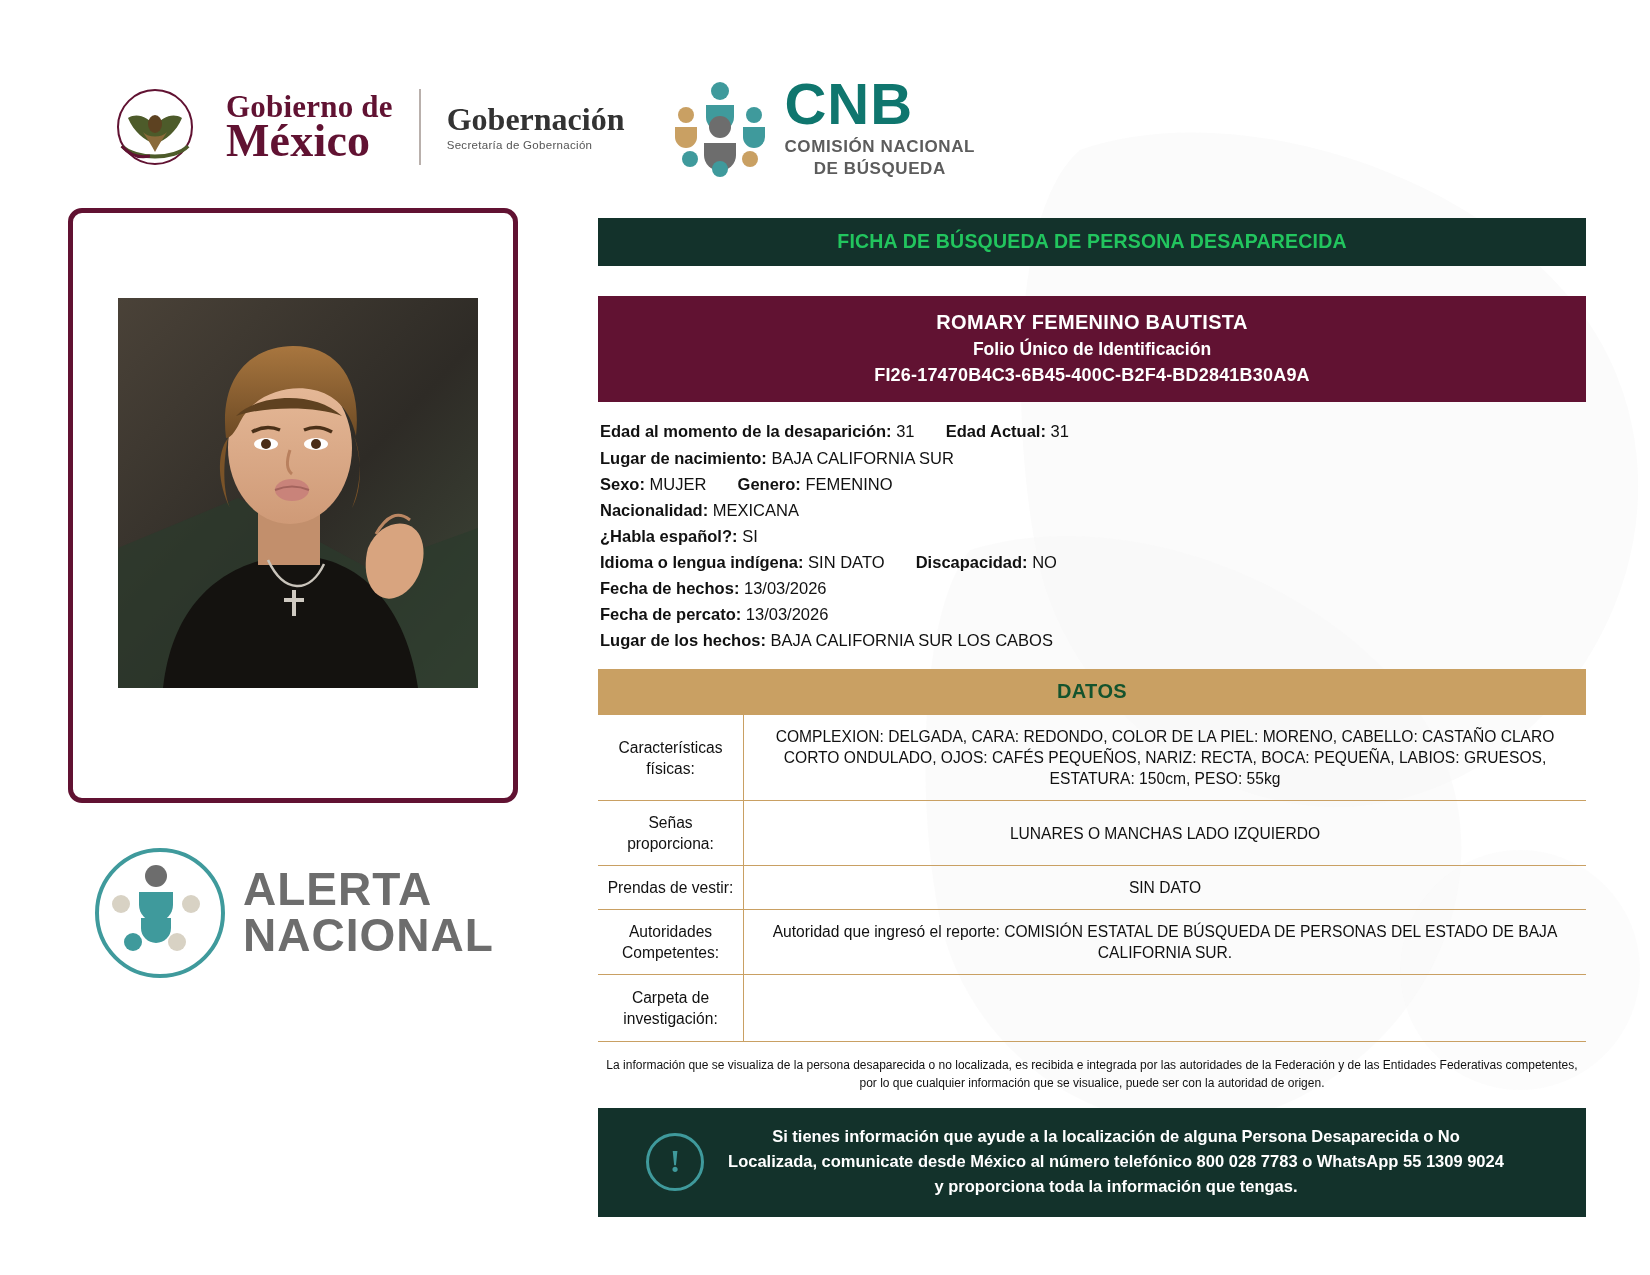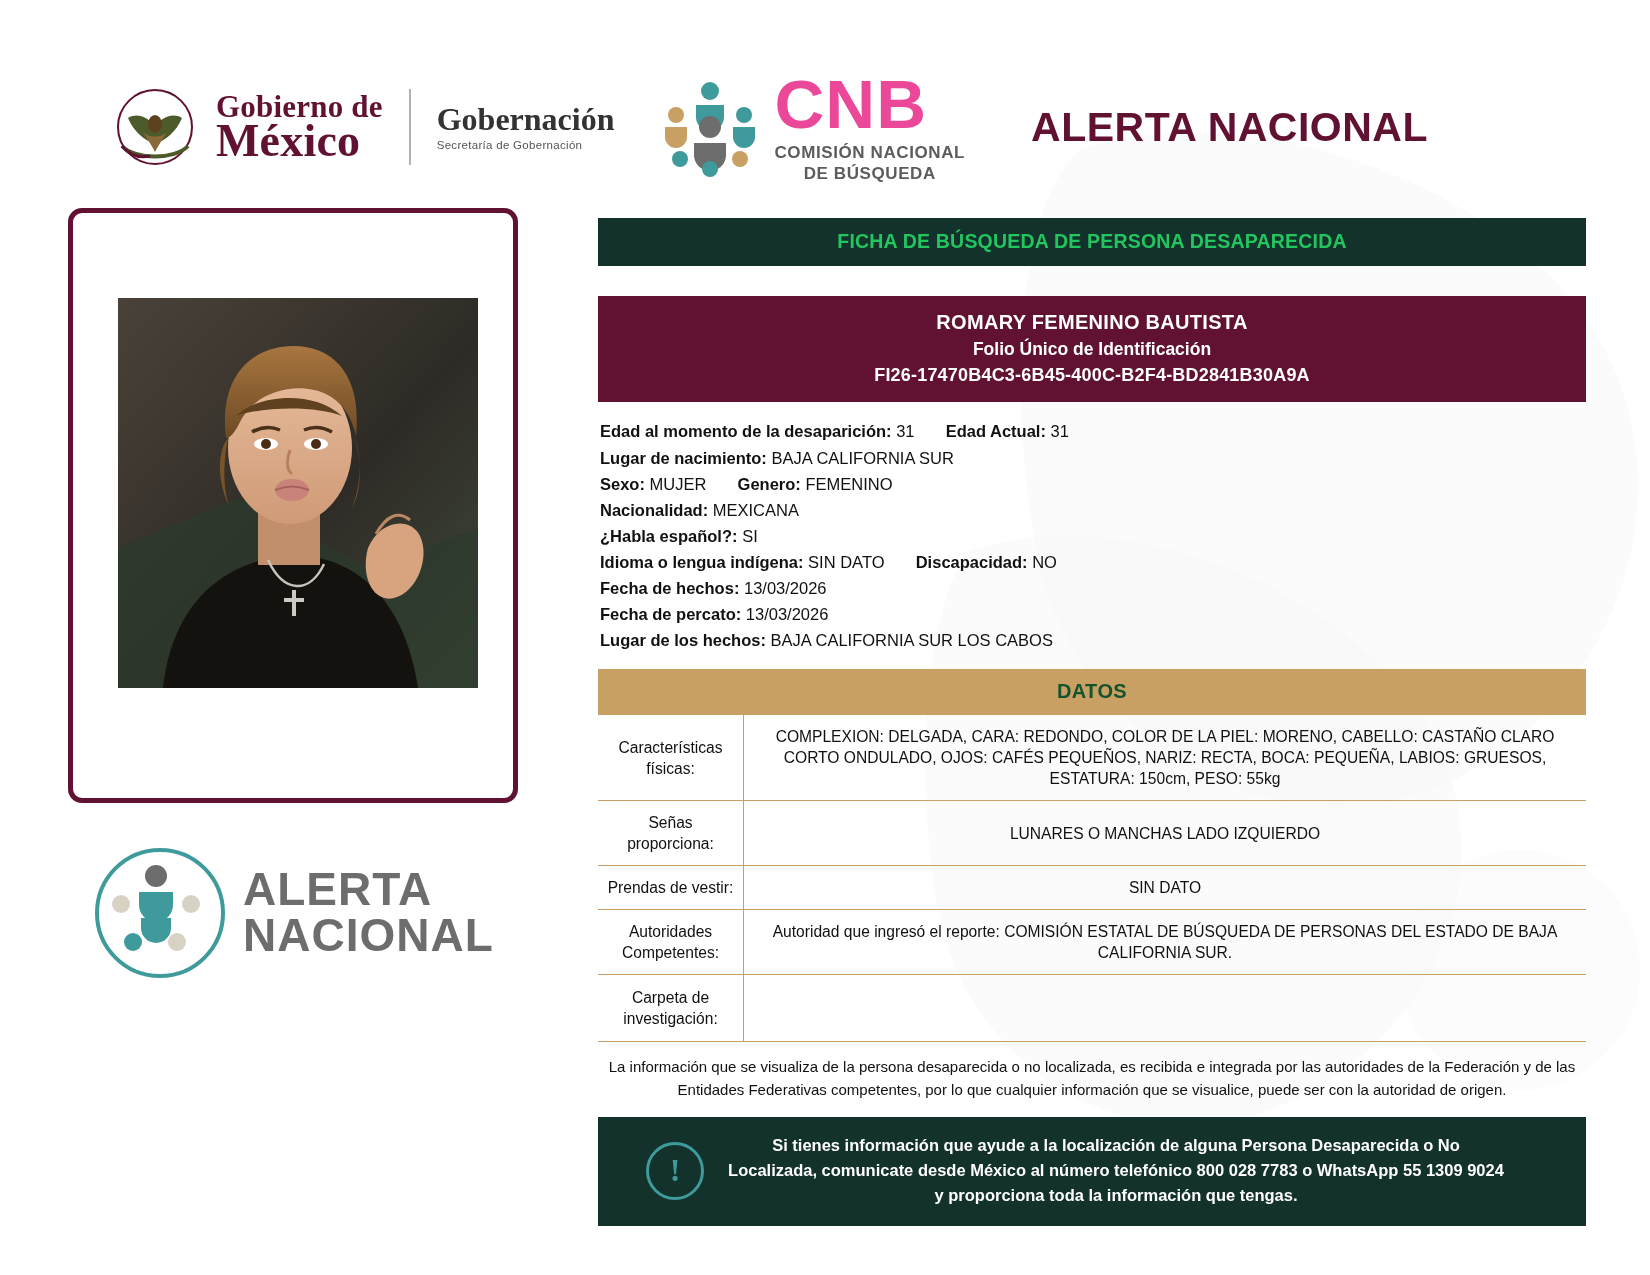--- a/index.html
+++ b/index.html
@@ -42,21 +42,21 @@
     top: 72px;
     width: 1650px;
     height: 110px;
     display: flex;
     align-items: center;
   }
   .gob-logo {
     margin-left: 110px;
     display: flex;
     align-items: center;
-    gap: 16px;
+    gap: 26px;
   }
   .eagle {
     width: 90px;
     height: 78px;
     position: relative;
   }
   .gob-text {
     line-height: 1.0;
   }
   .gob-text .g1 {
@@ -103,23 +103,23 @@
     gap: 12px;
   }
   .cnb-mark {
     width: 104px;
     height: 104px;
     position: relative;
   }
   .cnb-text { line-height: 1; }
   .cnb-text .c1 {
     font-family: "Liberation Sans", sans-serif;
-    font-size: 69px;
-    font-weight: bold;
-    color: #ec4899;
+    font-size: 58px;
+    font-weight: bold;
+    color: #0f766e;
     letter-spacing: 1px;
   }
   .cnb-text .c2 {
     font-size: 17px;
     font-weight: bold;
     color: #5c5c5c;
     letter-spacing: .6px;
     text-align: center;
     margin-top: 3px;
     line-height: 1.25;
@@ -266,21 +266,21 @@
   table.datos td.val {
     text-align: center;
     line-height: 1.35;
     padding-left: 16px;
     padding-right: 16px;
   }
   table.datos tr.empty td.val { height: 44px; }
 
   .disclaimer {
     margin-top: 14px;
-    font-size: 15px;
+    font-size: 12px;
     line-height: 1.5;
     text-align: center;
     color: #111;
     padding: 0 4px;
   }
 
   .contact {
     margin-top: 16px;
     background: #13322b;
     color: #ffffff;
@@ -373,21 +373,20 @@
       </span>
       <div class="cnb-text">
         <div class="c1">CNB</div>
         <div class="c2">
           <div>COMISIÓN NACIONAL</div>
           <div>DE BÚSQUEDA</div>
         </div>
       </div>
     </div>
 
-    <div class="alerta-nacional-title">ALERTA NACIONAL</div>
   </div>
 
   <div class="photo-frame">
     <div class="photo">
       <svg width="360" height="390" viewBox="0 0 360 390">
         <defs>
           <linearGradient id="bg" x1="0" y1="0" x2="1" y2="1">
             <stop offset="0%" stop-color="#4a4238"></stop>
             <stop offset="55%" stop-color="#2e2b26"></stop>
             <stop offset="100%" stop-color="#3f4a3a"></stop>

